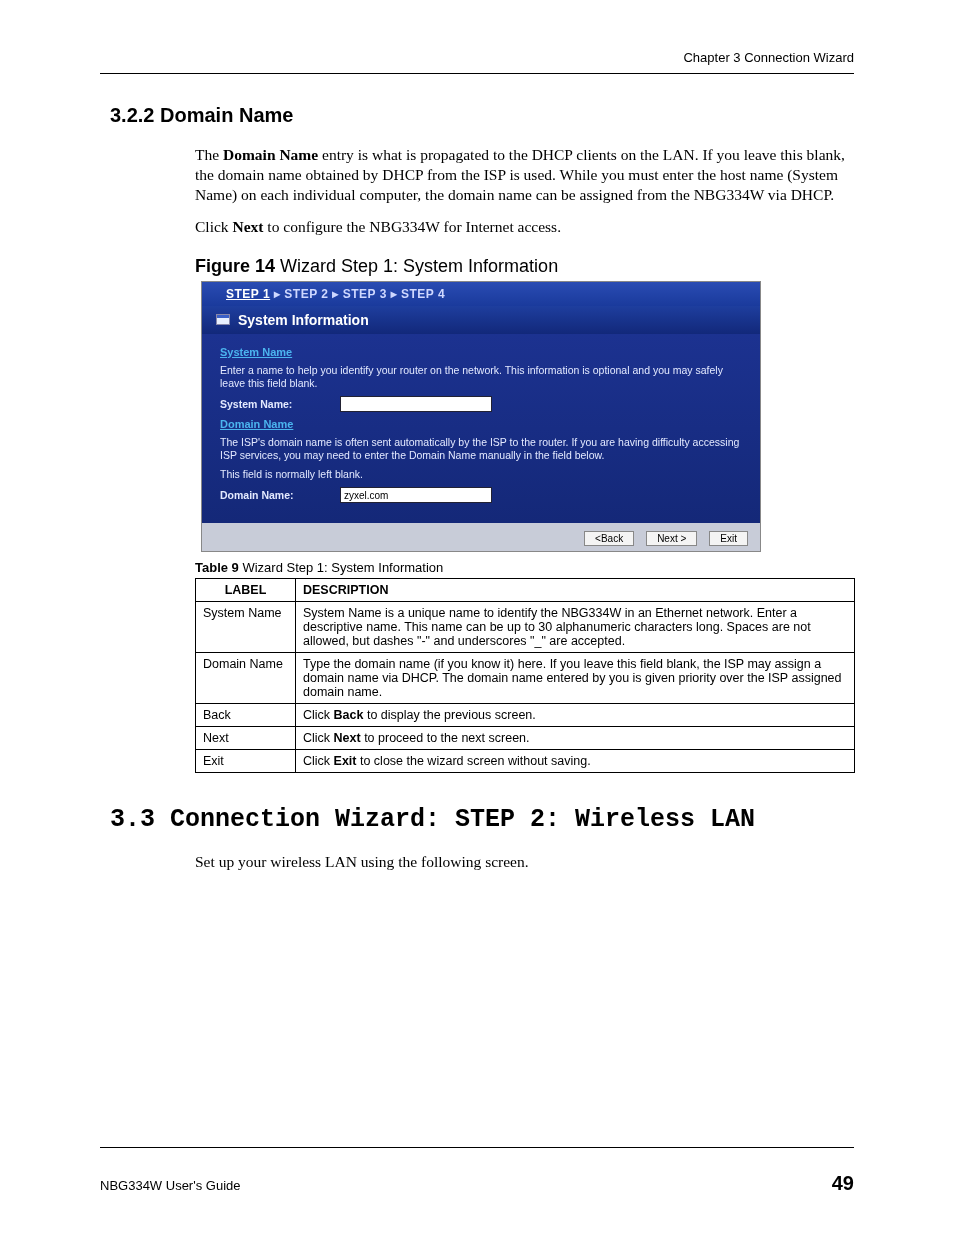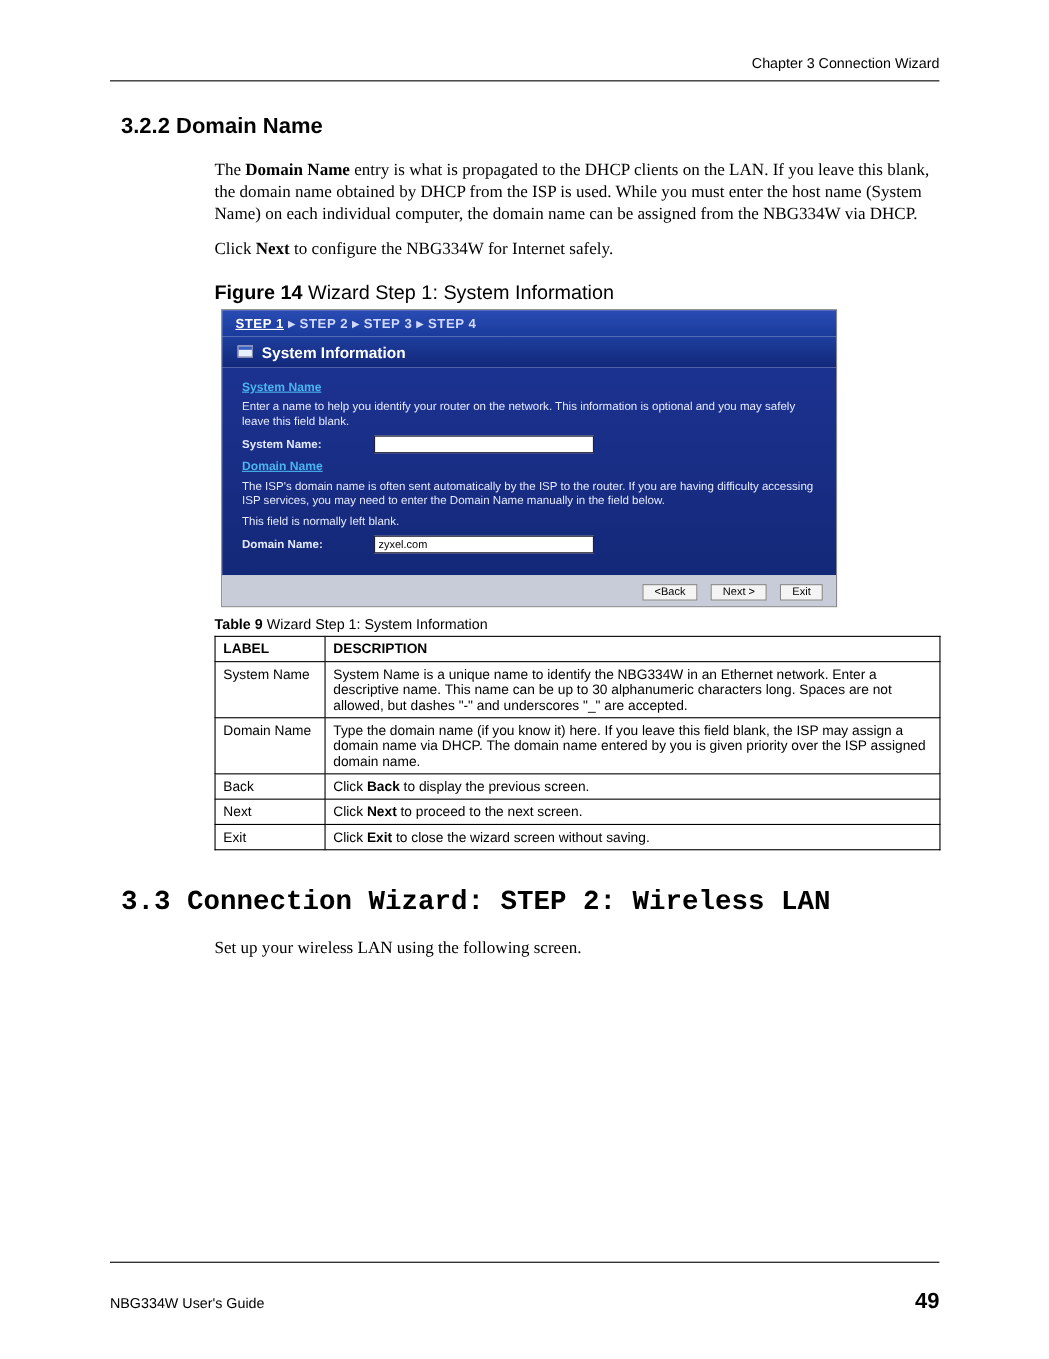--- a/index.html
+++ b/index.html
@@ -51,21 +51,21 @@
   }
   .step-bar {
     background: linear-gradient(#2a4cb3, #1a3a9c);
     color: #cfd8ff;
     font-family: Arial, Helvetica, sans-serif;
     font-size: 12px;
     font-weight: bold;
     padding: 5px 12px;
     letter-spacing: 0.5px;
   }
-  .step-bar .active { color: #fff; text-decoration: underline; }
+  .step-bar .active { color: #fff; text-decoration: underline; margin-left: 12px; }
   .sysinfo-title {
     background: linear-gradient(#1e3e9e, #12287a);
     color: #fff;
     font-family: Arial, Helvetica, sans-serif;
     font-size: 14px;
     font-weight: bold;
     padding: 6px 14px;
     display: flex;
     align-items: center;
     gap: 8px;
@@ -106,21 +106,21 @@
     gap: 10px;
     margin-bottom: 6px;
   }
   .wiz-label {
     color: #e3e9ff;
     font-size: 10.5px;
     font-weight: bold;
     width: 110px;
   }
   .wiz-input {
-    width: 200px;
+    width: 152px;
     height: 16px;
     background: #fff;
     border: 1px solid #223;
     font-size: 10px;
     padding: 0 3px;
     font-family: Arial, Helvetica, sans-serif;
   }
   .wiz-buttons {
     background: #c8ccd8;
     padding: 5px 12px;
@@ -152,21 +152,21 @@
   }
   table.desc-table th, table.desc-table td {
     border: 1px solid #000;
     padding: 4px 7px;
     text-align: left;
     vertical-align: top;
   }
   table.desc-table th {
     font-weight: bold;
   }
-  table.desc-table th:first-child { width: 100px; }
+  table.desc-table th:first-child { width: 100px; text-align: center; }
 
   .sec33 {
     font-family: Liberation Mono, monospace;
     font-weight: bold;
     font-size: 25px;
     margin: 32px 0 18px 10px;
   }
 
   .footer {
     position: absolute;
@@ -189,21 +189,21 @@
 <div class="page">
   <div class="running-header">Chapter 3 Connection Wizard</div>
 
   <h2 class="sec322">3.2.2  Domain Name</h2>
 
   <p class="body-text">
     <span>The </span><span class="bold">Domain Name</span><span> entry is what is propagated to the DHCP clients on the LAN. If you leave this blank, the domain name obtained by DHCP from the ISP is used. While you must enter the host name (System Name) on each individual computer, the domain name can be assigned from the NBG334W via DHCP.</span>
   </p>
 
   <p class="body-text">
-    <span>Click </span><span class="bold">Next</span><span> to configure the NBG334W for Internet safely.</span>
+    <span>Click </span><span class="bold">Next</span><span> to configure the NBG334W for Internet access.</span>
   </p>
 
   <div class="fig-caption">
     <span class="fig-label">Figure 14</span><span>   Wizard Step 1: System Information</span>
   </div>
 
   <div class="wizard-frame">
     <div class="step-bar">
       <span class="active">STEP 1</span><span> ▸ </span><span>STEP 2</span><span> ▸ </span><span>STEP 3</span><span> ▸ </span><span>STEP 4</span>
     </div>

